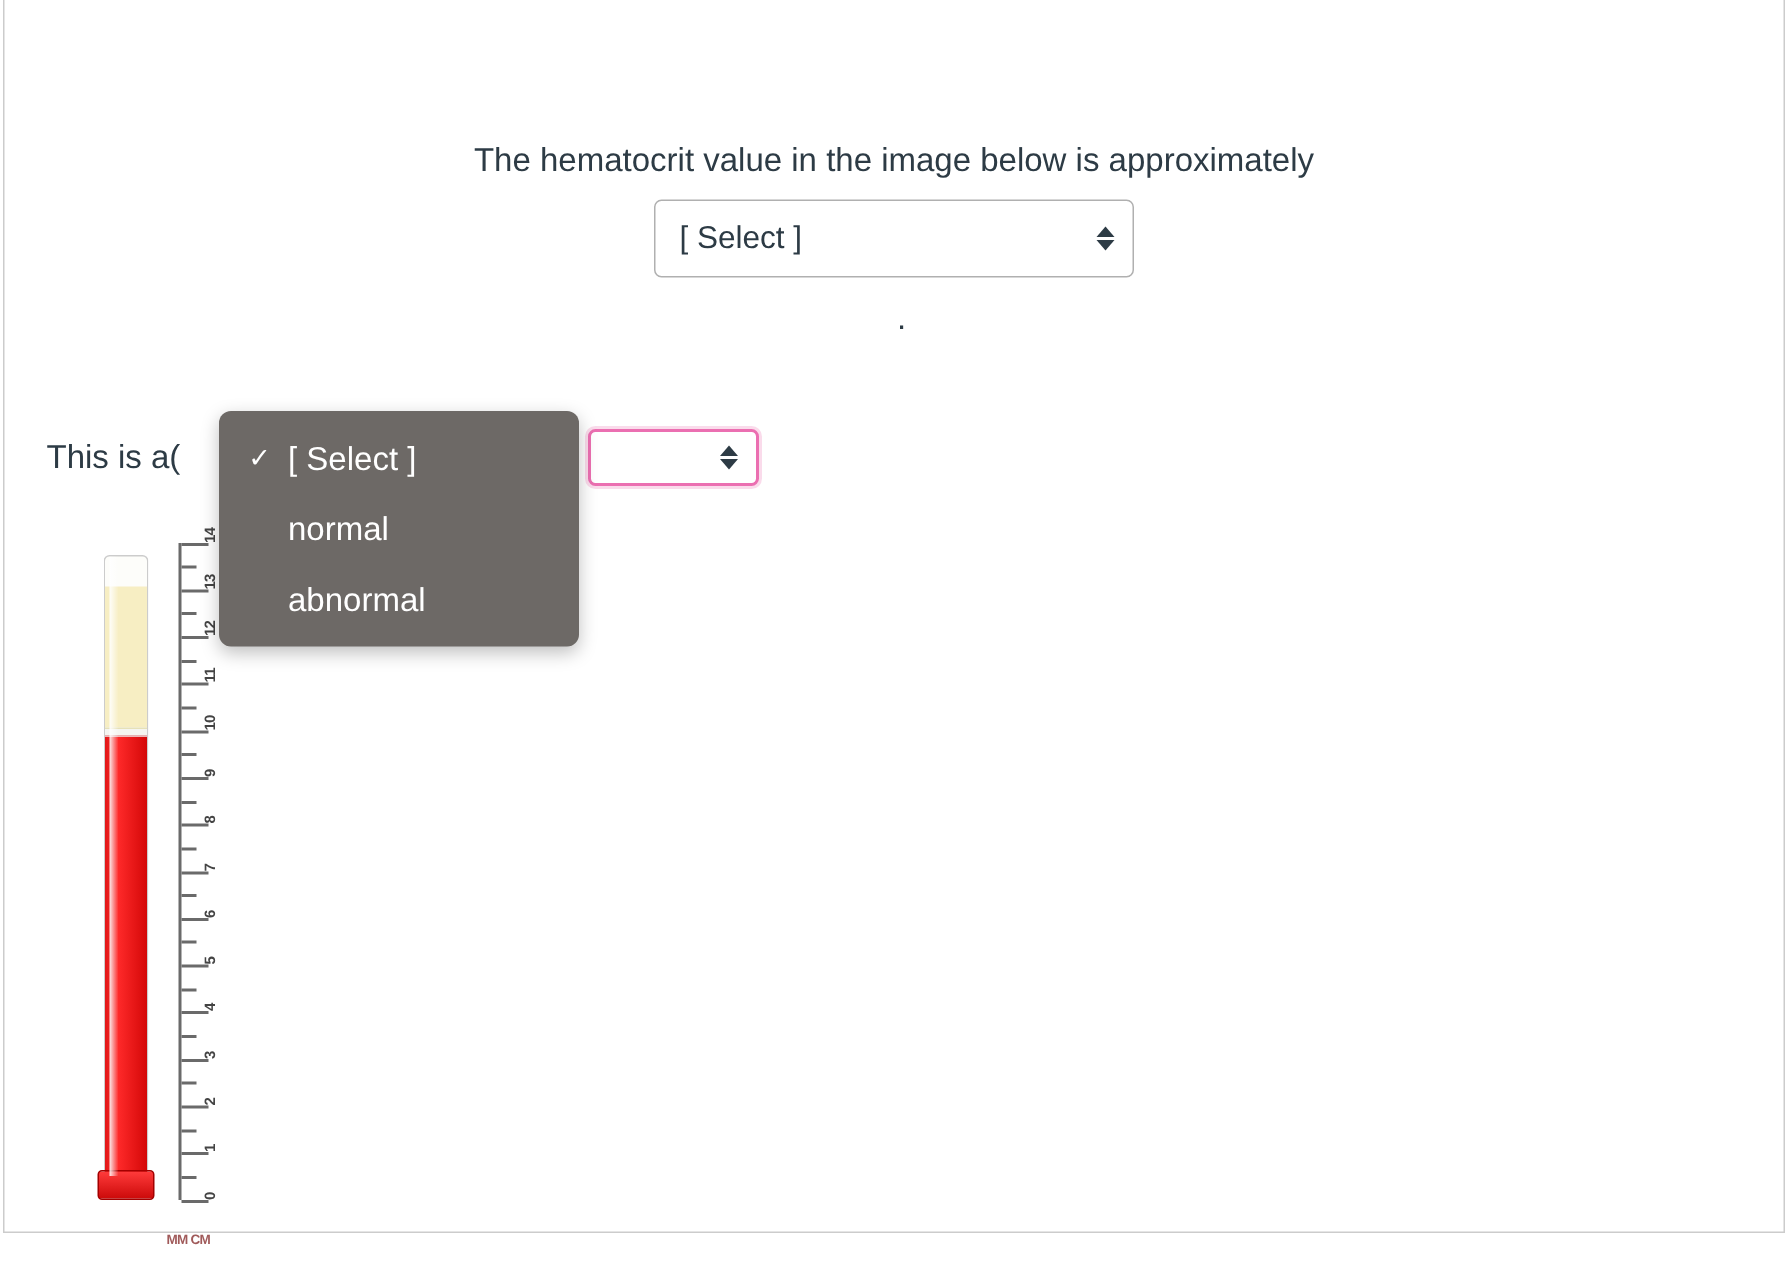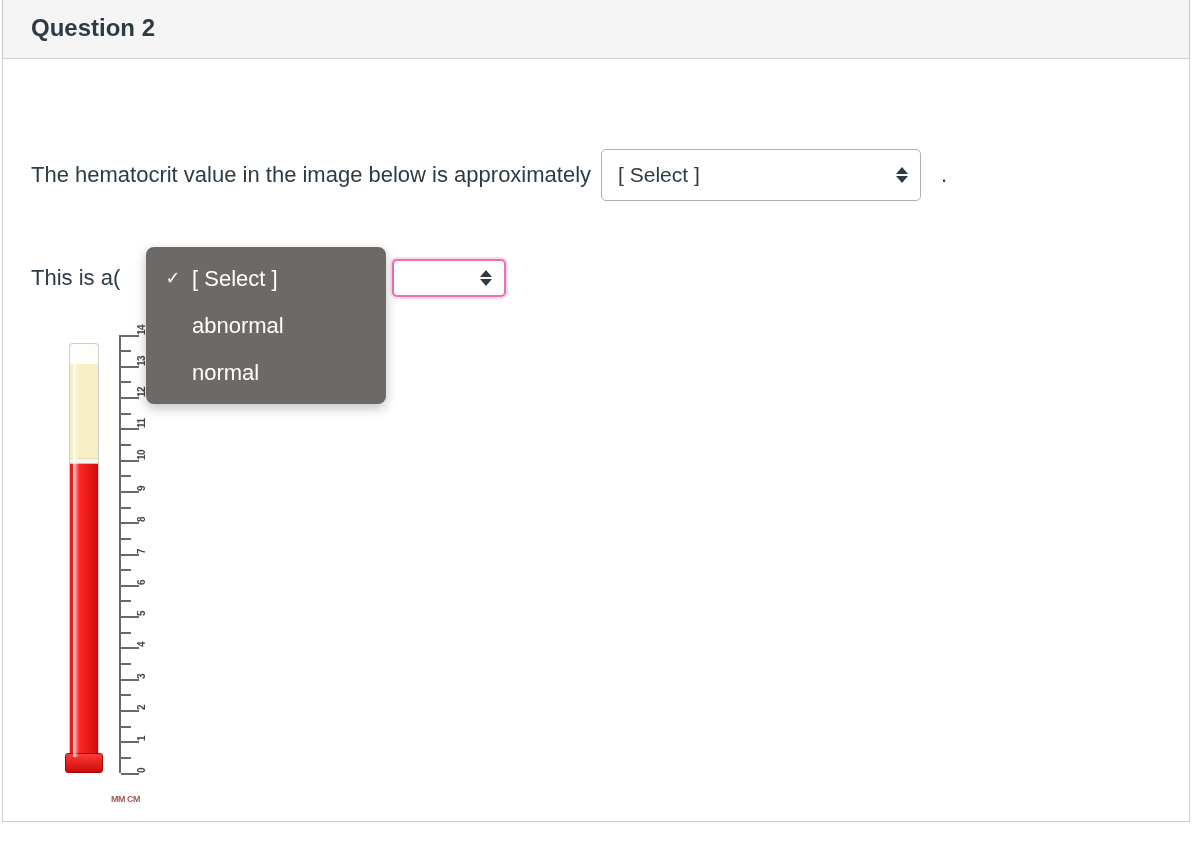--- a/index.html
+++ b/index.html
@@ -32,20 +32,21 @@
       color: #2d3b45;
       font-size: 22px;
       line-height: 1.5;
     }
     .line1 {
       display: flex;
       align-items: center;
       flex-wrap: wrap;
       gap: 10px 10px;
       margin-bottom: 58px;
+      flex-direction: column;
     }
     .line2 {
       display: flex;
       align-items: center;
       flex-wrap: wrap;
       gap: 10px 16px;
       position: relative;
     }
     .select-box {
       display: inline-flex;
@@ -227,23 +228,20 @@
       border-radius: 3px;
       border: 1px solid #a30000;
       z-index: 5;
     }
   </style>
 </head>
 <body>
 
 <div class="question-container">
 
-  <div class="question-header">
-    <div class="question-title">Question 2</div>
-  </div>
 
   <div class="question-body">
 
     <div class="line1">
       <span>The hematocrit value in the image below is approximately</span>
       <span class="select-box wide">
         <span>[ Select ]</span>
         <span class="stepper-icon">
           <span class="tri-up"></span>
           <span class="tri-down"></span>
@@ -265,25 +263,25 @@
       </span>
 
 
       <div class="dropdown-popup">
         <div class="item">
           <span class="check">✓</span>
           <span>[ Select ]</span>
         </div>
         <div class="item">
           <span class="check"></span>
-          <span>abnormal</span>
+          <span>normal</span>
         </div>
         <div class="item">
           <span class="check"></span>
-          <span>normal</span>
+          <span>abnormal</span>
         </div>
       </div>
     </div>
 
     <div class="image-area">
       <div class="tube-wrap">
         <div class="tube-body">
           <div class="plasma"></div>
           <div class="buffy"></div>
           <div class="rbc"></div>

